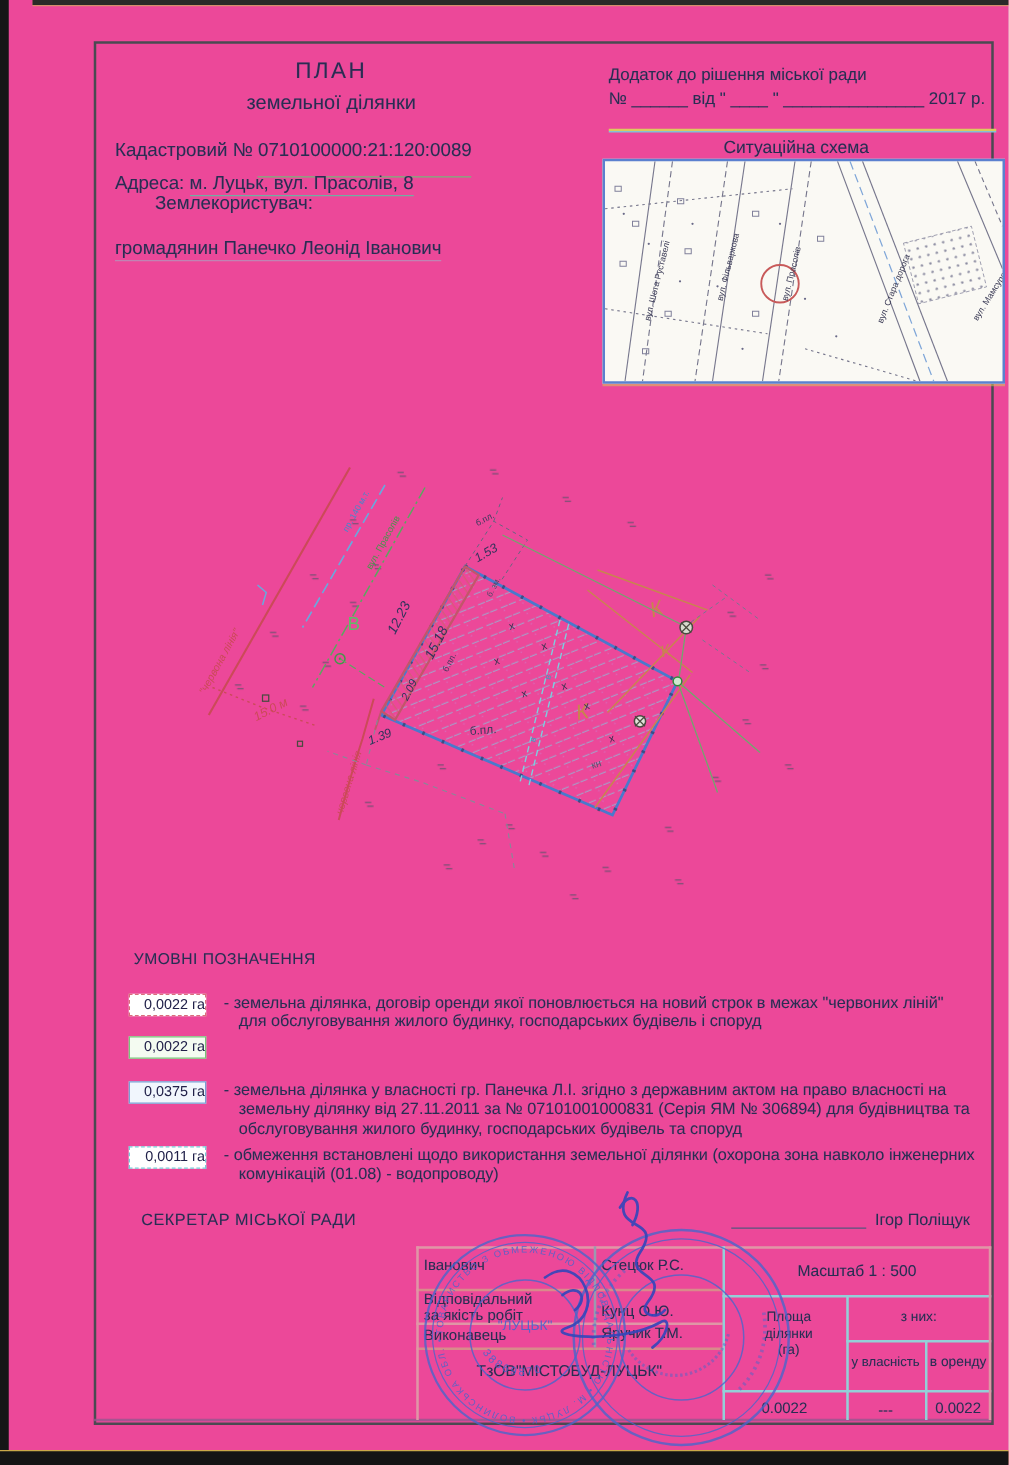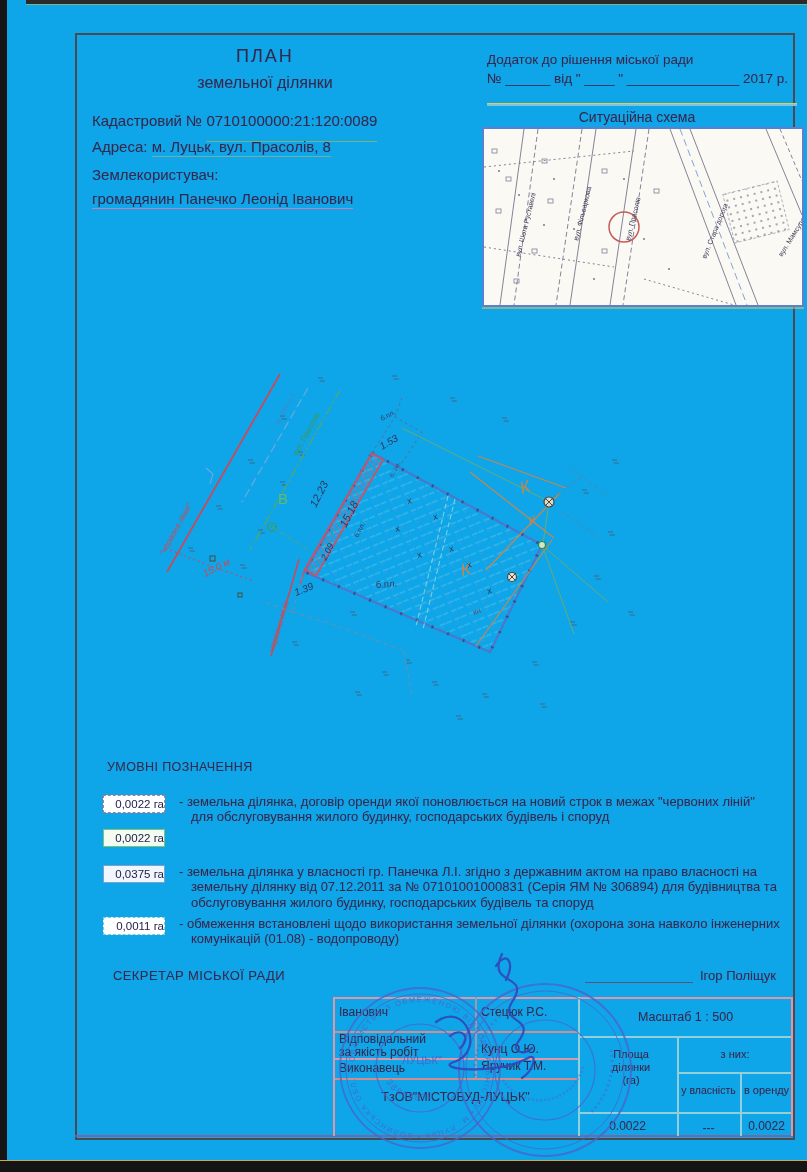--- a/index.html
+++ b/index.html
@@ -1,16 +1,16 @@
 <!DOCTYPE html>
 <html><head>
 <meta charset="utf-8">
 <style>
   html,body{margin:0;padding:0;background:#e9e9e6;}
-  #page{position:relative;width:807px;height:1172px;background:#0ea5e9;overflow:hidden;
+  #page{position:relative;width:807px;height:1172px;background:#ec4899;overflow:hidden;
         font-family:"Liberation Sans",sans-serif;color:#2b2b52;}
   .abs{position:absolute;}
   .ink{color:#2b2b52;text-shadow:.4px 0 0 rgba(190,70,140,.22),-.4px 0 0 rgba(40,150,160,.22);}
   .pre{white-space:pre-line;}
   
   #edge-left{left:0;top:0;width:7px;height:1172px;background:#161616;}
   #edge-bottom{left:0;top:1161px;width:807px;height:11px;background:#141414;box-shadow:0 -1px 0 #caa94a;}
   #edge-top{left:26px;top:0;width:781px;height:4px;background:#2a2a28;box-shadow:0 1px 0 rgba(200,190,80,.6);}
   
   #frame{left:75px;top:33px;width:716px;height:1103px;border:2px solid #4a4a52;}
@@ -73,21 +73,21 @@
     <div class="ink" id="title-l2">земельної ділянки</div>
   </div>
   <div class="abs hline ink" style="top:112px;">
     <span>Кадастровий №</span>
     <span class="u-green">0710100000:21:120:0089</span>
   </div>
   <div class="abs hline ink" style="top:138px;">
     <span>Адреса:</span>
     <span class="u-teal">м. Луцьк, вул. Прасолів, 8</span>
   </div>
-  <div class="abs hline ink" style="top:166px;">Землекористувач:</div>
+  <div class="abs hline ink" style="top:154px;margin-left:32px;">Землекористувач:</div>
   <div class="abs hline ink" style="top:190px;">
     <span class="u-pink">громадянин Панечко Леонід Іванович</span>
   </div>
 
   <div class="abs ink" id="annex">
     <div>Додаток до рішення міської ради</div>
     <div>№ ______  від " ____ "  _______________ 2017 р.</div>
   </div>
   <div class="abs" id="annex-sep"></div>
   <div class="abs ink" id="sitmap-title">Ситуаційна схема</div>
@@ -299,21 +299,21 @@
     <div class="swatch sw1">0,0022 га</div>
     <div class="leg-text pre ink">- земельна ділянка, договір оренди якої поновлюється на новий строк в межах "червоних ліній"
 для обслуговування жилого будинку, господарських будівель і споруд</div>
   </div>
   <div class="abs leg-row" style="top:828px;">
     <div class="swatch sw2">0,0022 га</div>
   </div>
   <div class="abs leg-row" style="top:864px;">
     <div class="swatch sw3">0,0375 га</div>
     <div class="leg-text pre ink">- земельна ділянка у власності гр. Панечка Л.І. згідно з державним актом на право власності на
-земельну ділянку від 07.12.2011 за № 07101001000831 (Серія ЯМ № 306894) для будівництва та
+земельну ділянку від 27.11.2011 за № 07101001000831 (Серія ЯМ № 306894) для будівництва та
 обслуговування жилого будинку, господарських будівель та споруд</div>
   </div>
   <div class="abs leg-row" style="top:916px;">
     <div class="swatch sw4">0,0011 га</div>
     <div class="leg-text pre ink">- обмеження встановлені щодо використання земельної ділянки (охорона зона навколо інженерних
 комунікацій (01.08) - водопроводу)</div>
   </div>
 
   <div class="abs ink" id="secretary-label">СЕКРЕТАР МІСЬКОЇ РАДИ</div>
   <div class="abs" id="secretary-blank"></div>

